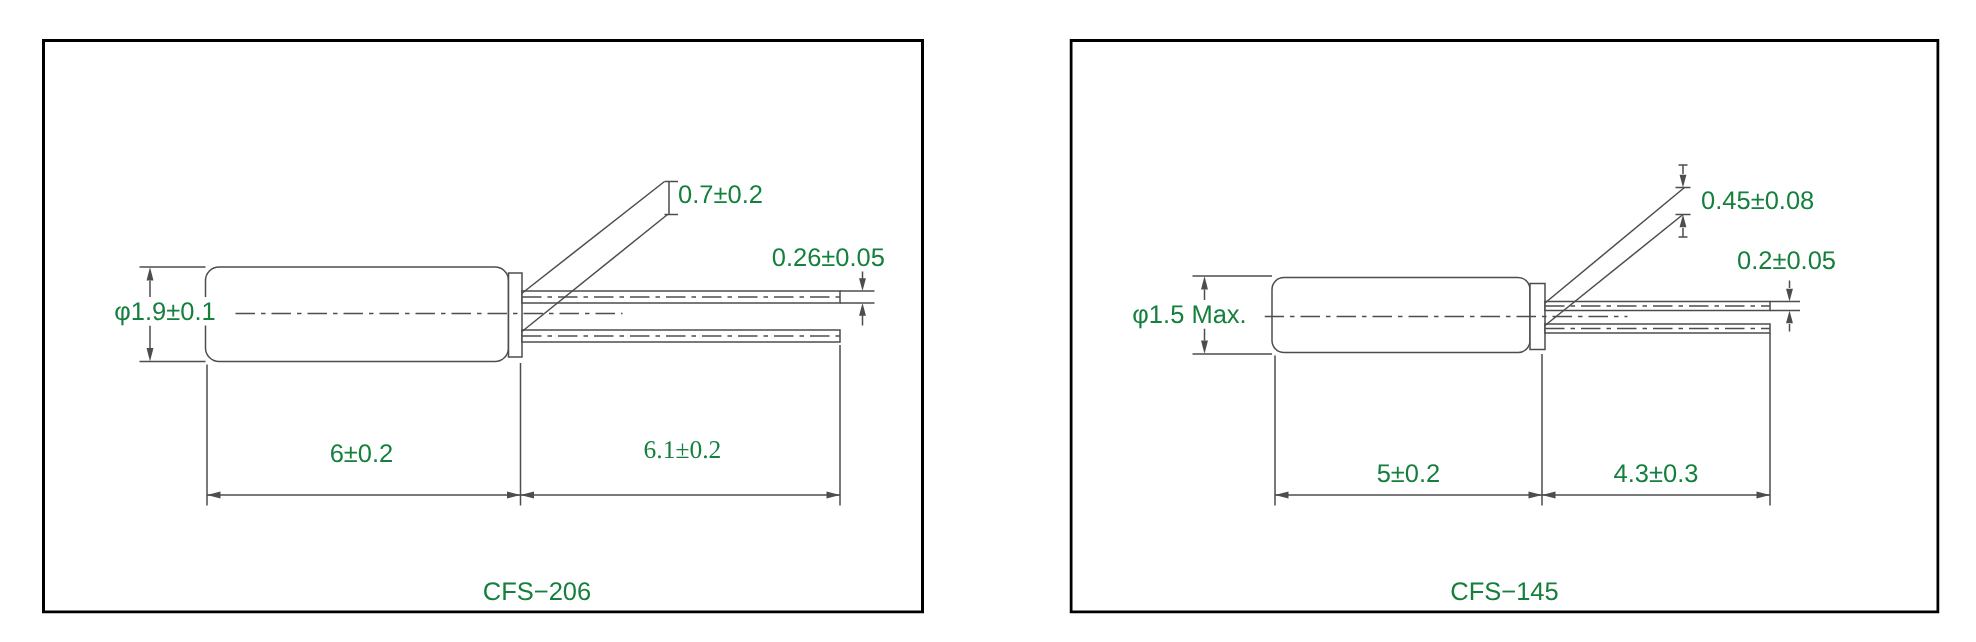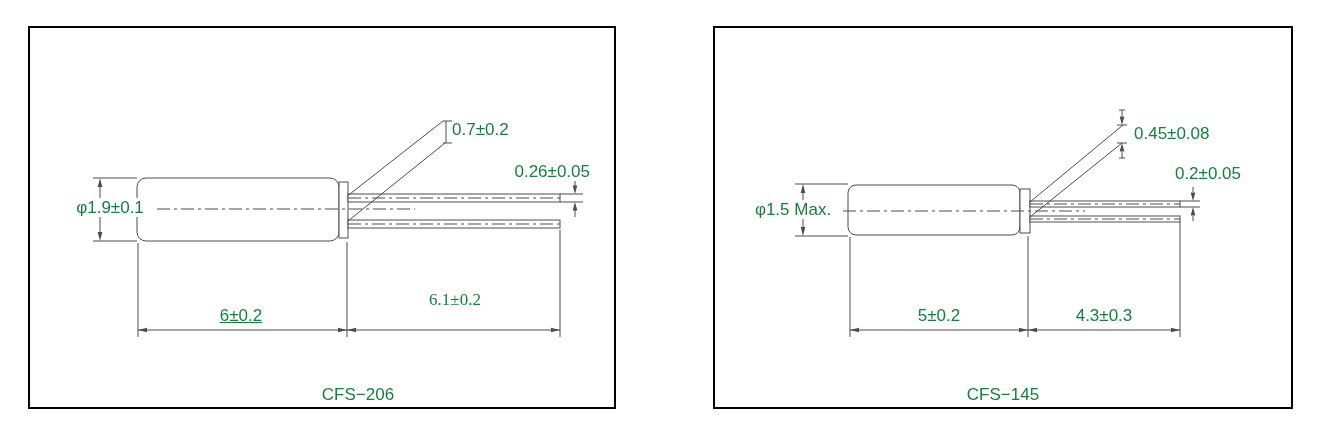--- a/index.html
+++ b/index.html
@@ -69,21 +69,21 @@
         <polygon class="ar" points="110,304 119,301.7 119,306.3"></polygon>
         <polygon class="ar" points="319,304 310,301.7 310,306.3"></polygon>
         <polygon class="ar" points="319,304 328,301.7 328,306.3"></polygon>
         <polygon class="ar" points="532,304 523,301.7 523,306.3"></polygon>
       </g>
     </svg>
 
     <div class="lbl ctr" style="left:36px;top:172px;width:92px;">φ1.9±0.1</div>
     <div class="lbl" style="left:424px;top:94px;">0.7±0.2</div>
     <div class="lbl ctr" style="left:470px;top:136px;width:92px;text-align:right;">0.26±0.05</div>
-    <div class="lbl ctr" style="left:163px;top:280px;width:100px;text-decoration:underline;">6±0.2</div>
+    <div class="lbl ctr" style="left:163px;top:267px;width:100px;">6±0.2</div>
     <div class="lbl ctr" style="left:377px;top:264px;width:100px;font-family:Liberation Serif, serif;">6.1±0.2</div>
     <div class="lbl ctr" style="left:0;top:359px;width:100%;background:transparent;margin-left:36px;">CFS−206</div>
   </div>
 
   <div class="panel" style="left:713px;width:580px;">
     <svg width="580" height="383" viewBox="0 0 580 383">
       <rect class="thick" x="1" y="1" width="578" height="381"></rect>
 
       <g>
         <rect class="fillw" x="135" y="159" width="172" height="50" rx="8"></rect>
@@ -130,19 +130,19 @@
         <path class="ln" d="M137,304 H467"></path>
         <polygon class="ar" points="137,304 146,301.7 146,306.3"></polygon>
         <polygon class="ar" points="315,304 306,301.7 306,306.3"></polygon>
         <polygon class="ar" points="315,304 324,301.7 324,306.3"></polygon>
         <polygon class="ar" points="467,304 458,301.7 458,306.3"></polygon>
       </g>
     </svg>
 
     <div class="lbl ctr" style="left:30px;top:174px;width:100px;">φ1.5 Max.</div>
     <div class="lbl" style="left:421px;top:98px;">0.45±0.08</div>
-    <div class="lbl ctr" style="left:428px;top:138px;width:100px;text-align:right;">0.2±0.05</div>
+    <div class="lbl ctr" style="left:428px;top:138px;width:100px;">0.2±0.05</div>
     <div class="lbl ctr" style="left:176px;top:280px;width:100px;">5±0.2</div>
     <div class="lbl ctr" style="left:341px;top:280px;width:100px;">4.3±0.3</div>
     <div class="lbl ctr" style="left:0;top:359px;width:100%;background:transparent;">CFS−145</div>
   </div>
 
 </div>
 
 </body></html>

